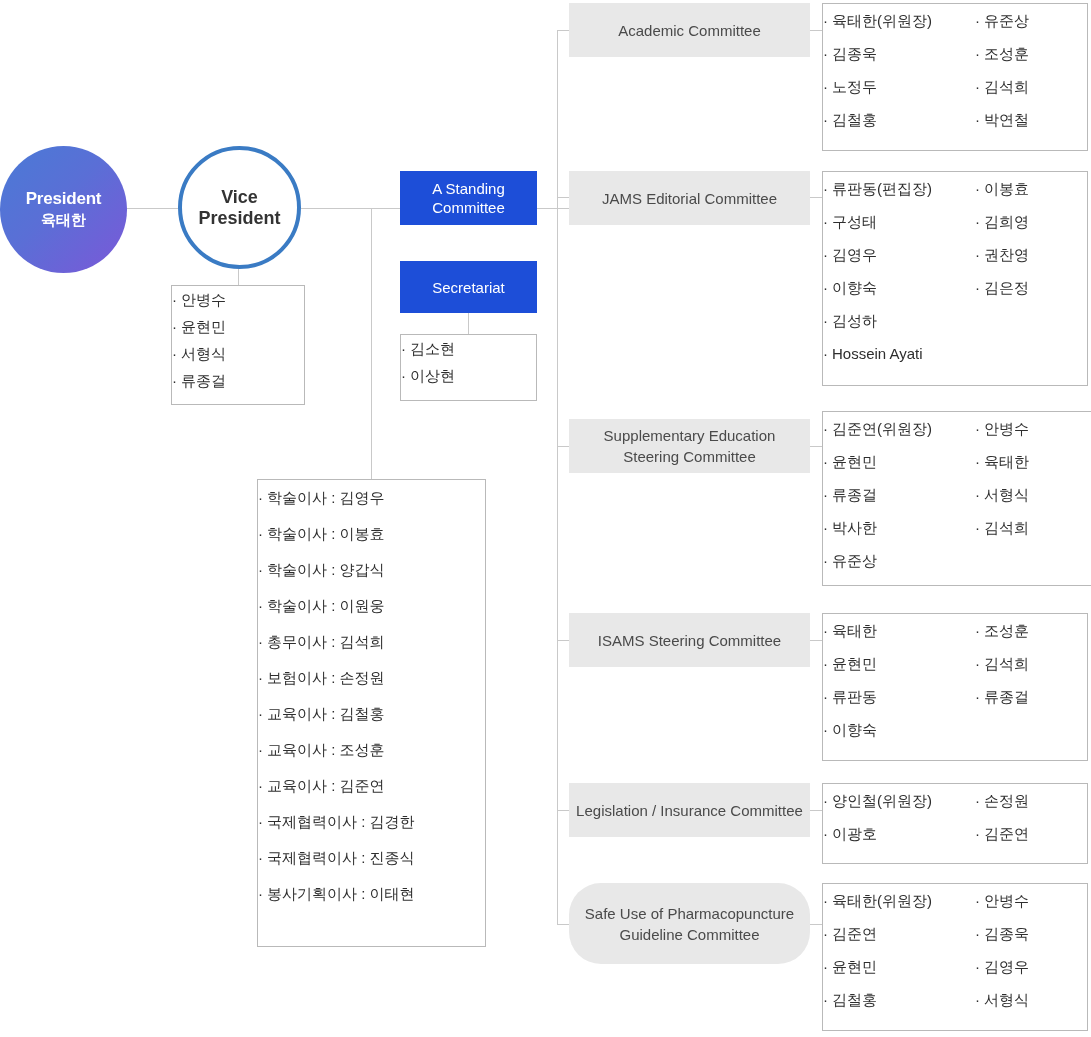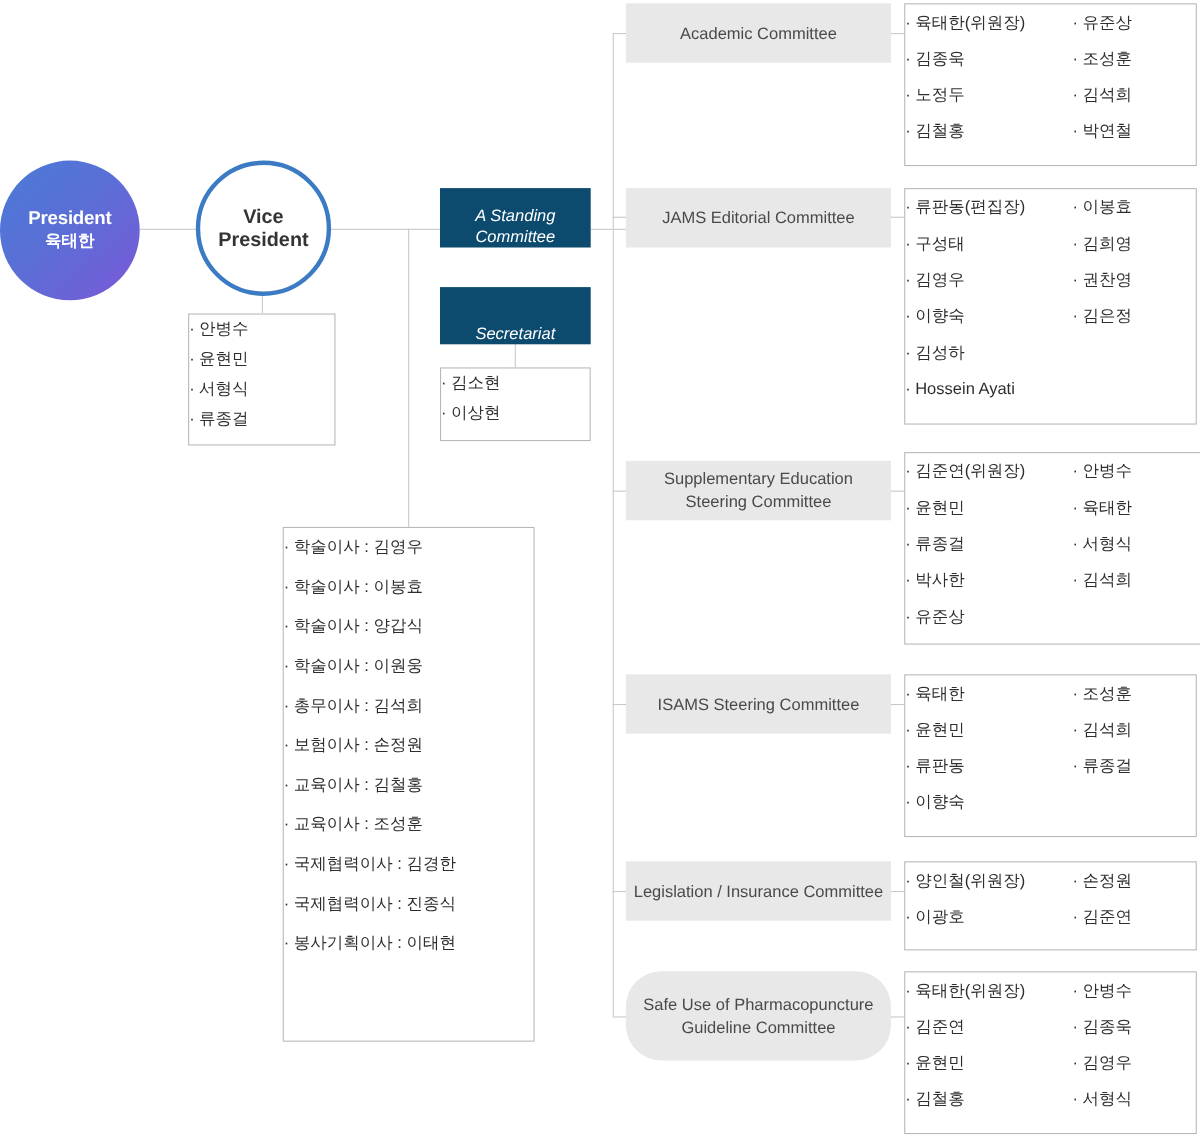--- a/index.html
+++ b/index.html
@@ -58,30 +58,29 @@
     border: 4px solid #3a7bc4;
     color: #333333;
   }
   .circle-vp .c-title {
     font-size: 18px; font-weight: bold; line-height: 21px;
   }
 
   
   .bluebox {
     position: absolute;
-    background: #0c4a6e;
+    background: #1d4ed8;
     color: #ffffff;
     display: flex;
-    align-items: flex-end;
+    align-items: center;
     justify-content: center;
     text-align: center;
     font-size: 15px;
     line-height: 19px;
     box-sizing: border-box;
-    font-style: italic;
   }
 
   
   .graybox {
     position: absolute;
     background: #e8e8e8;
     color: #4a4a4a;
     display: flex;
     align-items: center;
     justify-content: center;
@@ -207,20 +206,21 @@
   <div class="whitebox" style="left:257px; top:479px; width:229px; height:468px;">
     <ul class="list-directors">
       <li>학술이사 : 김영우</li>
       <li>학술이사 : 이봉효</li>
       <li>학술이사 : 양갑식</li>
       <li>학술이사 : 이원웅</li>
       <li>총무이사 : 김석희</li>
       <li>보험이사 : 손정원</li>
       <li>교육이사 : 김철홍</li>
       <li>교육이사 : 조성훈</li>
+      <li>교육이사 : 김준연</li>
       <li>국제협력이사 : 김경한</li>
       <li>국제협력이사 : 진종식</li>
       <li>봉사기획이사 : 이태현</li>
     </ul>
   </div>
 
   <div class="graybox" style="left:569px; top:3px; width:241px; height:54px;">
     <span>Academic Committee</span>
   </div>
   <div class="whitebox" style="left:822px; top:3px; width:266px; height:148px;">

